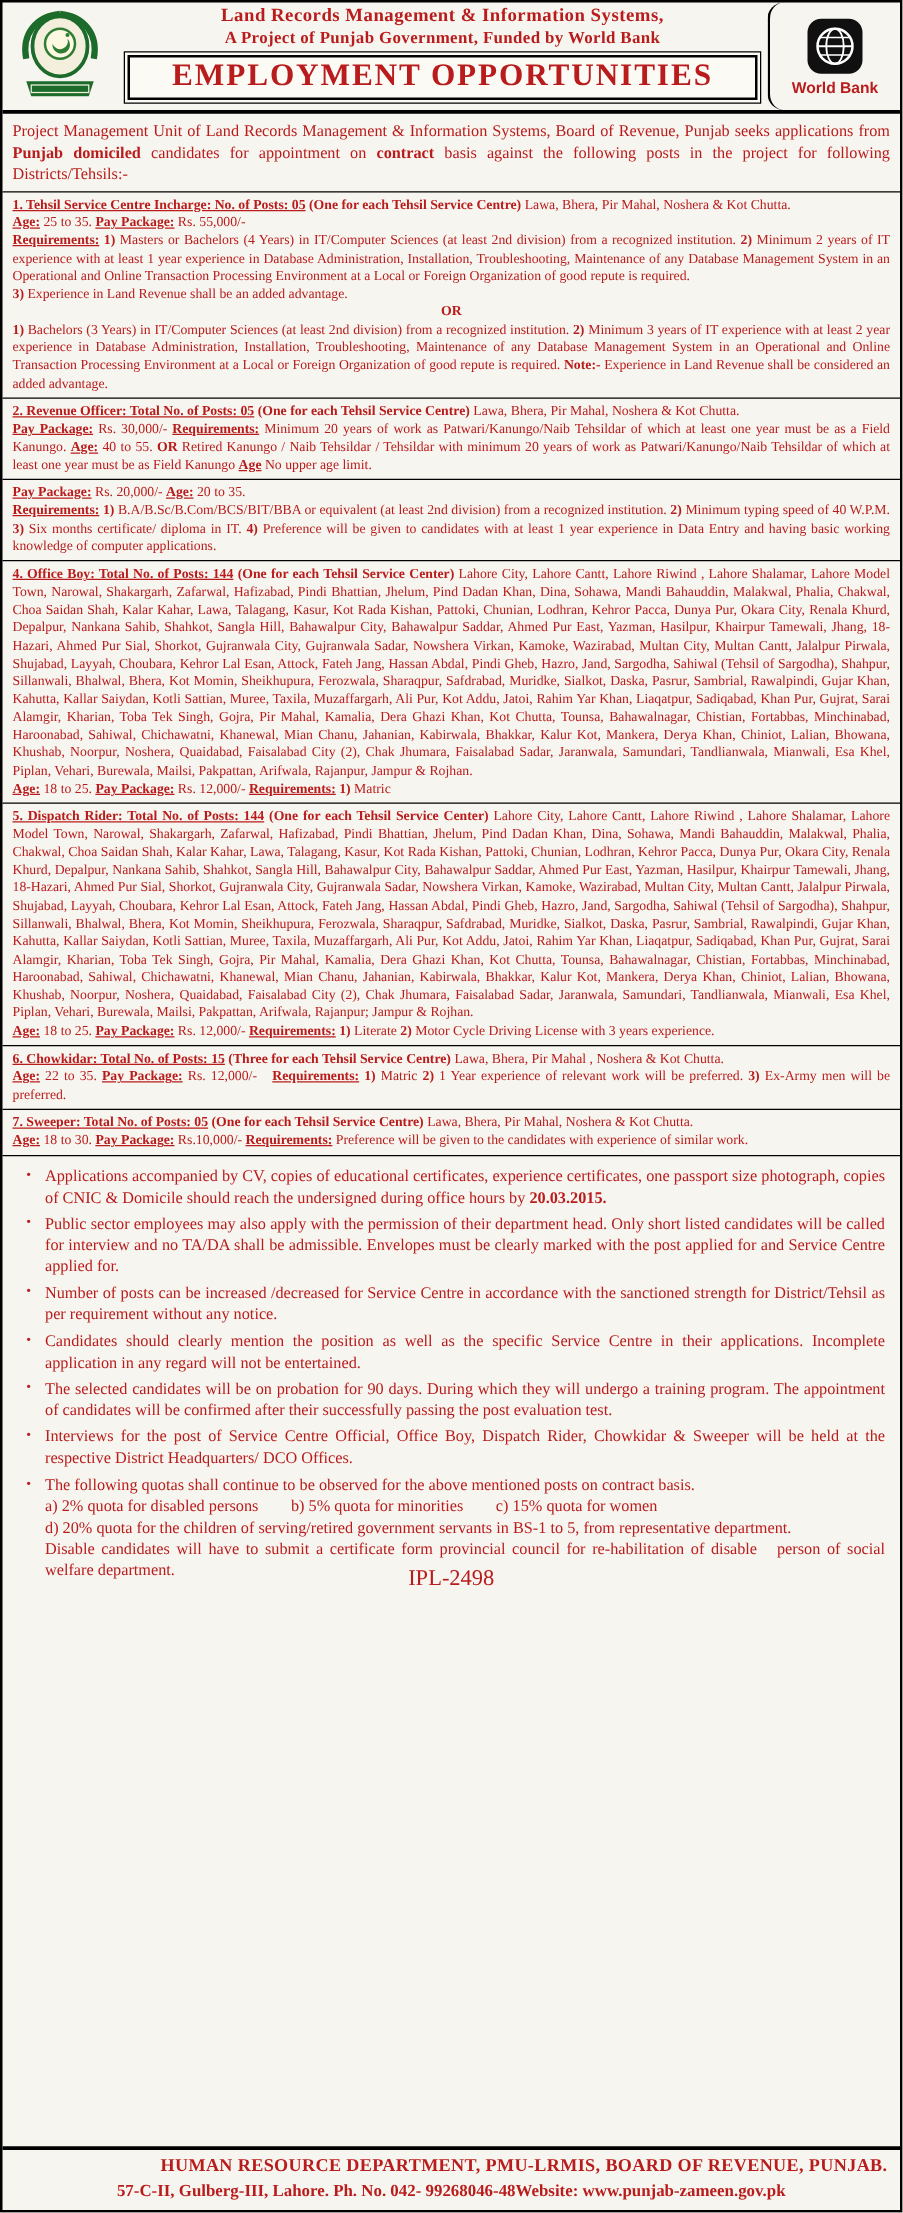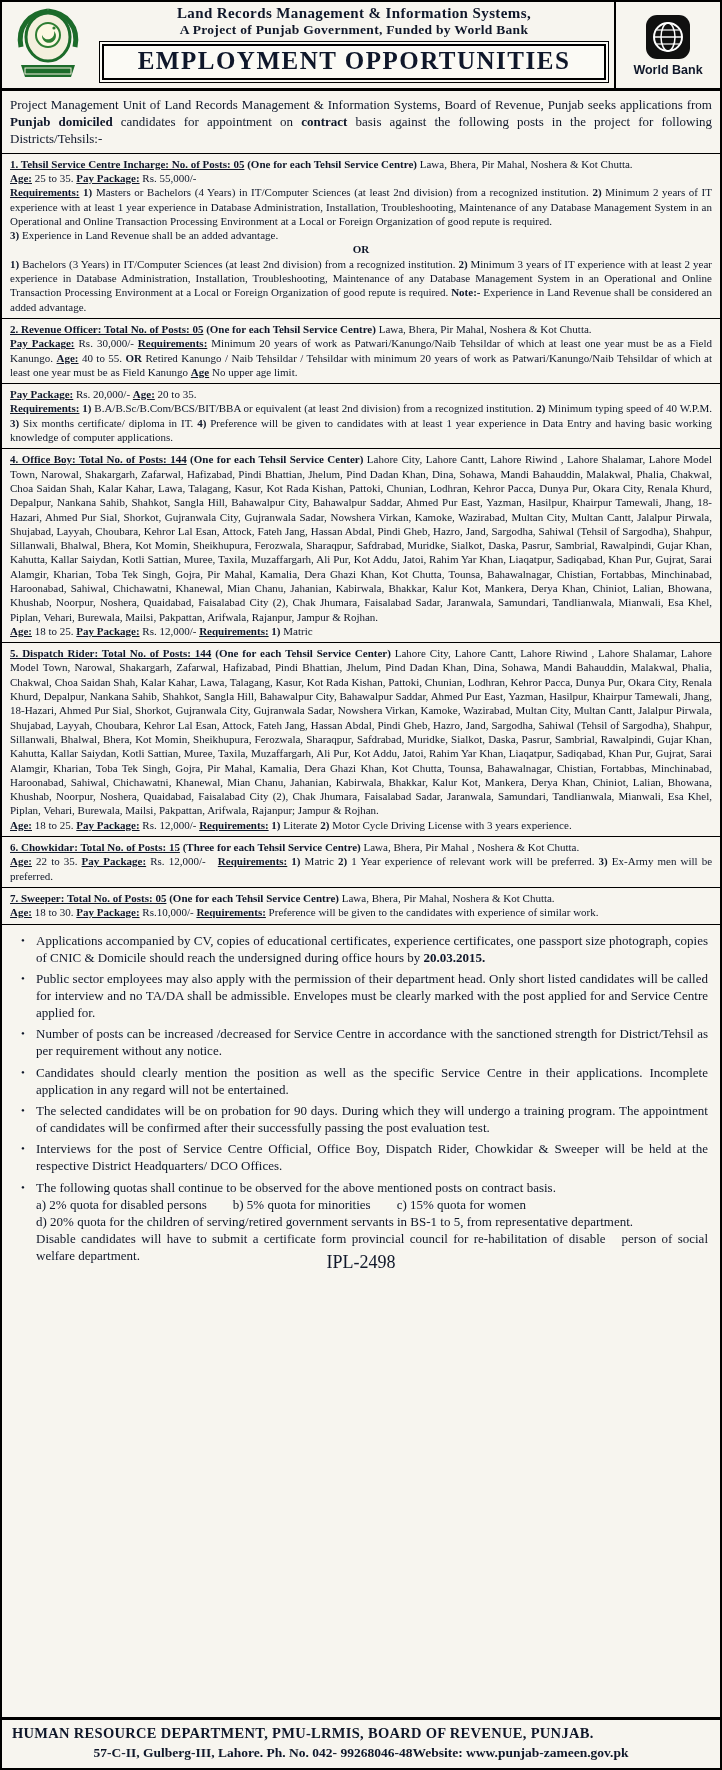--- a/index.html
+++ b/index.html
@@ -1,50 +1,50 @@
 <!DOCTYPE html>
 <html><head>
 <meta charset="utf-8">
 <style>
   * { box-sizing: border-box; margin: 0; padding: 0; }
   html,body { background: #9a9a9a; }
   body { font-family: "Liberation Serif", "DejaVu Serif", serif; }
   .ad {
     width: 722px; min-height: 1770px; margin: 0 auto;
-    background: #f7f5ef; color: #0f172a;
+    background: #f7f5ef; color: #b91c1c;
     border: 2px solid #000;
     display: flex; flex-direction: column;
   }
   
   header { display: flex; align-items: stretch; border-bottom: 3px solid #000; }
   .logo-left { width: 92px; display: flex; align-items: center; justify-content: center; padding: 3px; }
   .header-center { flex: 1; display: flex; flex-direction: column; align-items: center; padding: 3px 0 5px; }
   .org1 { font-weight: bold; font-size: 15px; letter-spacing: .4px; }
   .org2 { font-weight: bold; font-size: 13.5px; letter-spacing: .3px; }
   .title-box { border: 1px solid #000; padding: 2px; margin-top: 3px; background: #fbfaf5; }
   .title-inner { border: 2px solid #000; padding: 1px 34px 3px; font-size: 25px; font-weight: bold; letter-spacing: 1.5px; white-space: nowrap; }
-  .wb-box { width: 106px; border-left: 2px solid #000; display: flex; flex-direction: column; align-items: center; justify-content: center; gap: 3px; padding: 4px; }
+  .wb-box { width: 106px; border-left: 2px solid #000; display: flex; flex-direction: column; align-items: center; justify-content: center; gap: 3px; padding: 4px; border-radius: 13px; }
   .wb-label { font-weight: bold; font-size: 12.5px; font-family: "Liberation Sans", sans-serif; }
   
   .intro { padding: 6px 8px 5px; font-size: 13px; line-height: 1.3; text-align: justify; }
   .section { border-top: 1px solid #000; padding: 3px 8px 4px; font-size: 11px; line-height: 1.3; }
   .para { text-align: justify; }
   .para.center { text-align: center; }
   .b { font-weight: bold; }
   .u { text-decoration: underline; font-weight: bold; }
   
   .notes { border-top: 1px solid #000; padding: 7px 8px 2px; flex: 0 0 auto; }
   .notes ul { list-style: none; }
   .notes li { display: flex; font-size: 13px; line-height: 1.32; margin-bottom: 4px; }
   .bullet { width: 26px; flex: none; text-align: center; font-size: 11px; padding-top: 1px; }
   .note-body { flex: 1; text-align: justify; padding-right: 4px; }
   .ipl { text-align: center; padding: 0 10px 3px; font-size: 18px; margin-top: -18px; }
   
   footer { margin-top: auto; border-top: 3px solid #000; padding: 5px 10px 7px; }
-  .f1 { font-weight: bold; font-size: 14.5px; text-align: left; letter-spacing: .3px; }
+  .f1 { font-weight: bold; font-size: 14.5px; text-align: right; letter-spacing: .3px; }
   .footer-row { display: flex; justify-content: center; font-weight: bold; font-size: 13.5px; margin-top: 3px; }
 </style>
 </head>
 <body>
 
 <div class="ad">
 
   <header>
     <div class="logo-left">
       <svg width="74" height="76" viewBox="0 0 74 76">

